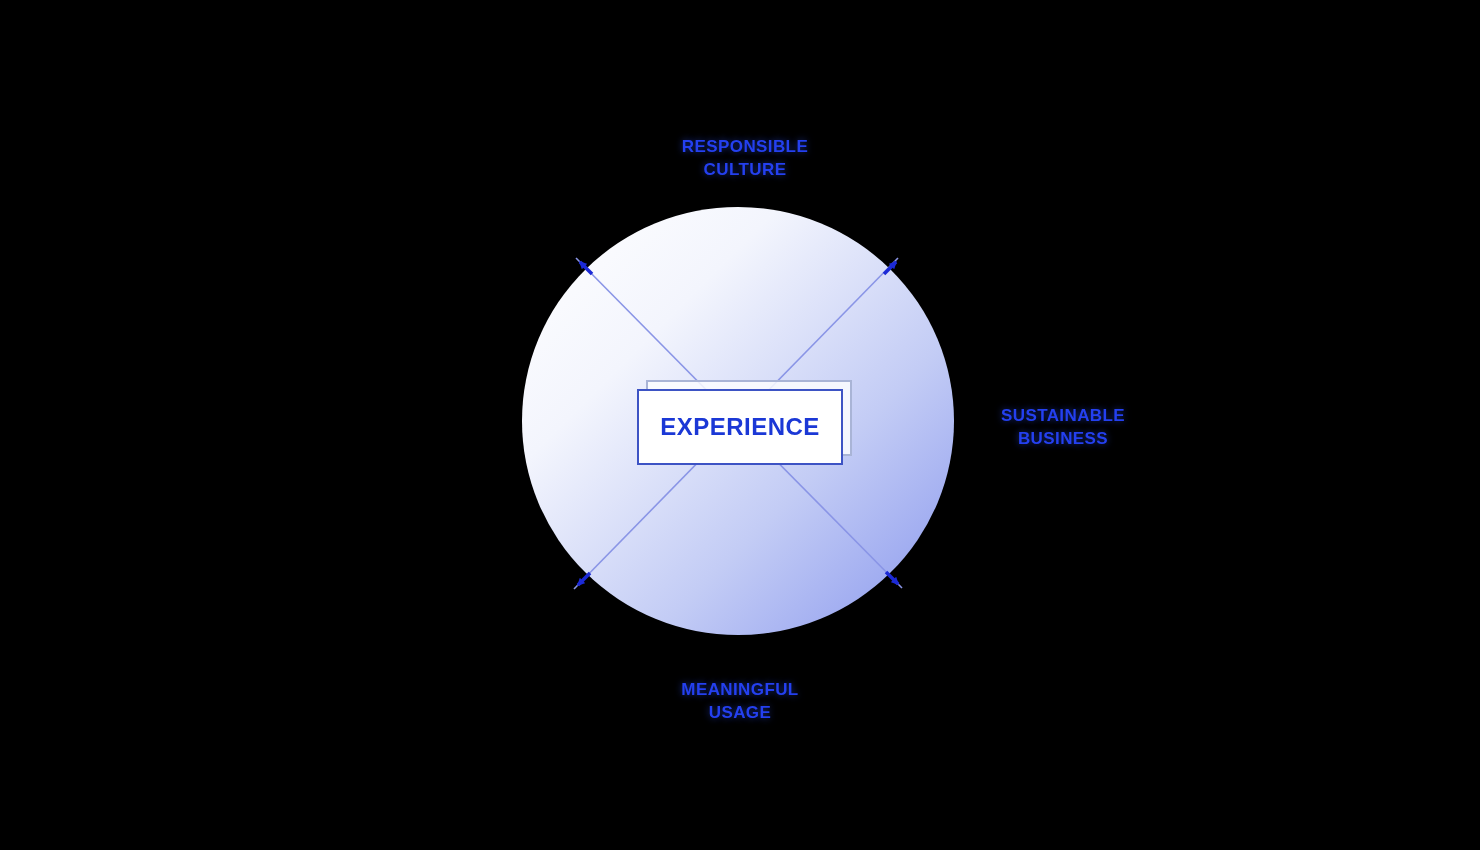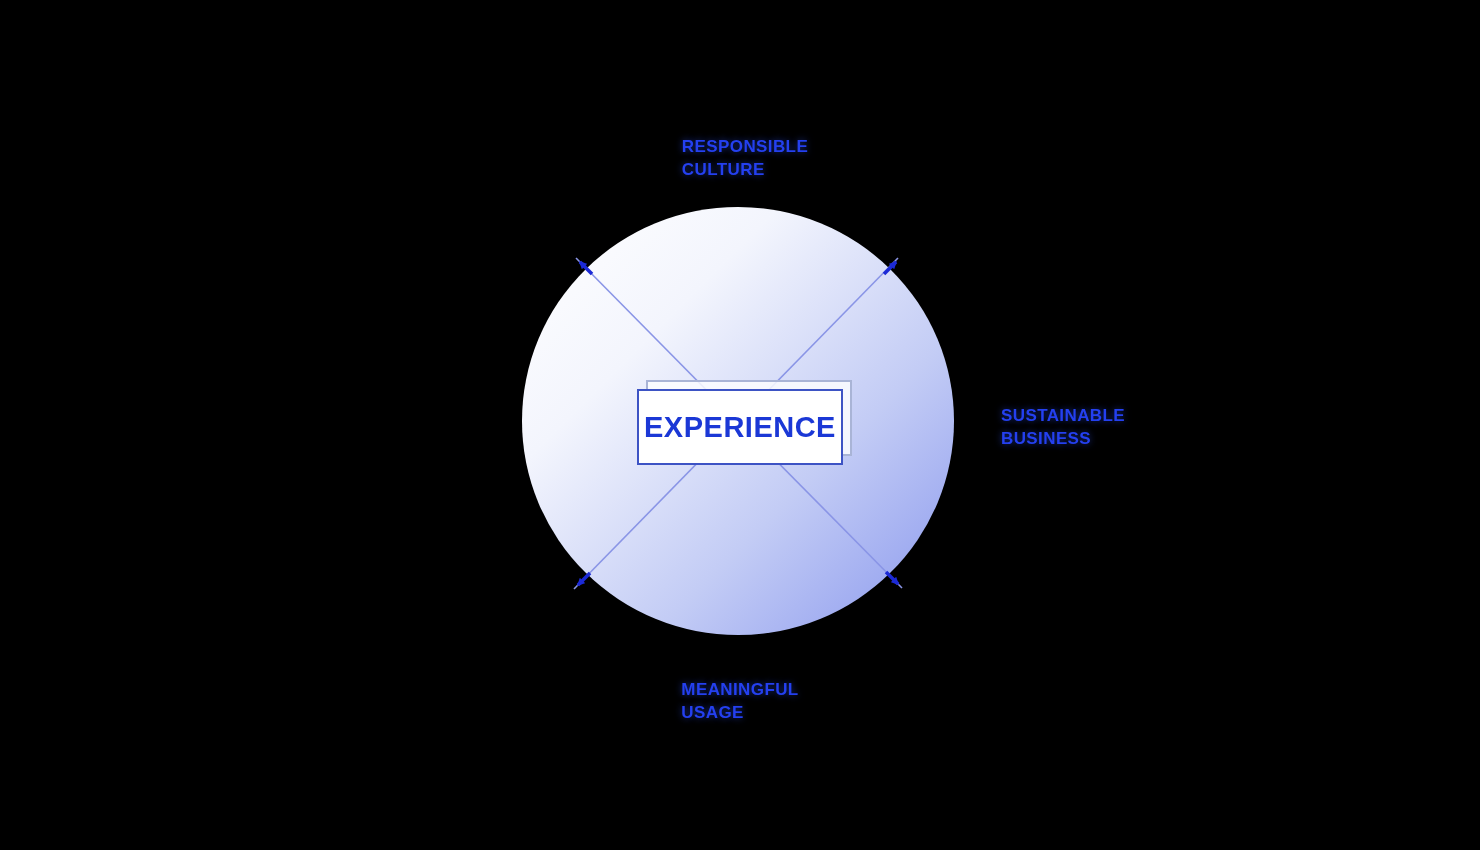--- a/index.html
+++ b/index.html
@@ -53,27 +53,28 @@
     left: 637px;
     top: 389px;
     border: 2px solid #3d53c4;
     display: flex;
     align-items: center;
     justify-content: center;
     z-index: 4;
   }
   .card-front .center-label {
     color: #1b38d6;
-    font-size: 29px;
+    font-size: 24px;
     font-weight: 700;
     letter-spacing: 0.5px;
   }
   .node-label {
     position: absolute;
     transform: translateX(-50%);
+    text-align: center;
     color: #2440f0;
     font-size: 17px;
     font-weight: 700;
     line-height: 23px;
     letter-spacing: 0.4px;
     text-shadow: 0 0 7px rgba(50, 85, 255, 0.55);
     z-index: 5;
     white-space: nowrap;
   }
   .node-top    { left: 745px;  top: 135px; }

